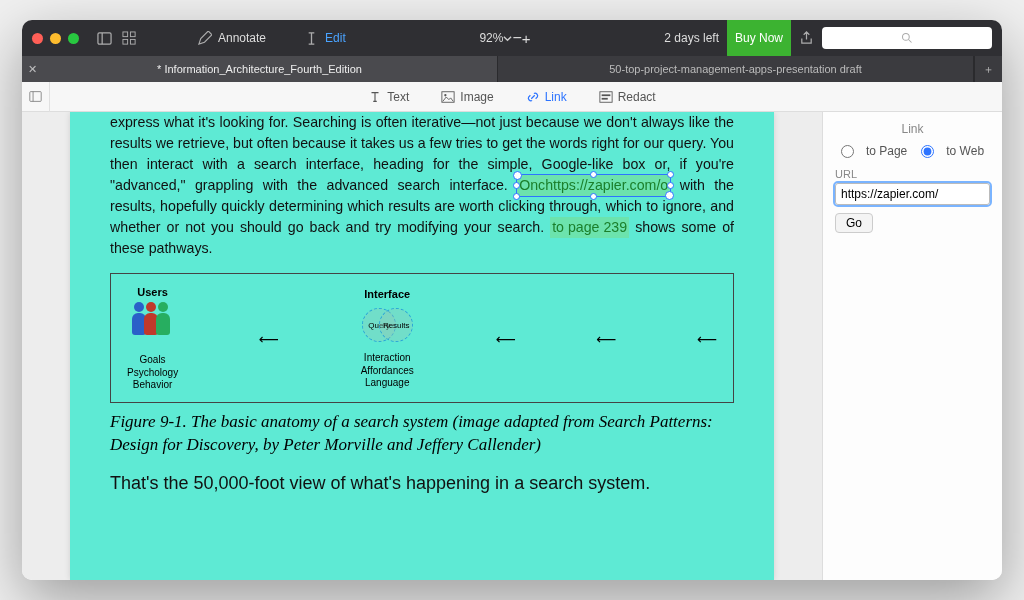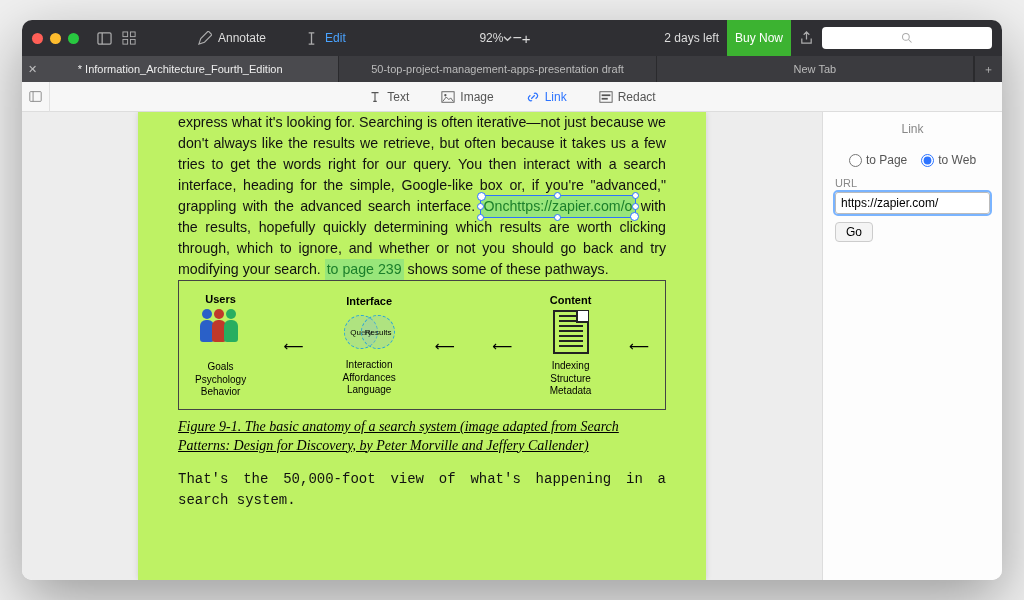--- a/index.html
+++ b/index.html
@@ -29,25 +29,25 @@
 
   .toolbar2 { height: 30px; background: #f7f7f7; border-bottom: 1px solid #ddd; display:flex; align-items:center; color:#555; font-size:12px; }
   .sbar-toggle { width: 28px; height:30px; display:flex; align-items:center; justify-content:center; border-right:1px solid #e0e0e0; }
   .tool-group { flex:1; display:flex; align-items:center; justify-content:center; gap:32px; }
   .tool { display:flex; align-items:center; gap:5px; }
   .tool.active { color:#2d74ff; }
   .tool svg { width:14px; height:14px; }
 
   .content-area { flex:1; display:flex; overflow:hidden; }
   .page-wrap { flex:1; background:#ededed; display:flex; justify-content:center; overflow:auto; padding:0; }
-  .page { background:#bef264; width: 568px; padding: 0 40px 20px 40px; box-shadow: 0 0 6px rgba(0,0,0,.12); }
+  .page { background:#5eead4; width: 704px; padding: 0 40px 20px 40px; box-shadow: 0 0 6px rgba(0,0,0,.12); }
   .para { font-family: Georgia, 'Times New Roman', serif; font-size: 14.2px; line-height: 1.48; text-align: justify; color:#111; }
-  .para2 { font-family: Liberation Mono, monospace; font-size: 14px; line-height: 1.48; text-align: justify; color:#111; margin-top:14px;}
-  .figcap { font-family: Georgia, serif; font-style: italic; font-size: 14px; margin-top:8px; line-height:1.35;text-decoration:underline; }
-  .figbox { border:1px solid #444; padding: 12px 16px 10px; }
+  .para2 { font-family: Liberation Sans, sans-serif; font-size: 18px; line-height: 1.48; text-align: justify; color:#111; margin-top:14px;}
+  .figcap { font-family: Georgia, serif; font-style: italic; font-size: 17px; margin-top:8px; line-height:1.35; }
+  .figbox { border:1px solid #444; margin-top:14px; padding: 12px 16px 10px; }
   .figrow { display:flex; justify-content:space-between; align-items:center; }
   .figcol { display:flex; flex-direction:column; align-items:center; font-size:10px; font-family:Arial,sans-serif; }
   .figcol .h { font-weight:bold; font-size:11px; margin-bottom:4px; }
   .figcol .sub { text-align:center; line-height:1.25; margin-top:6px; }
   .arrow { font-size:14px; color:#000; }
 
   
   .linkbox { position: relative; display:inline-block; background: rgba(120,220,140,.55); color:#1b7f2b; padding:0 2px; }
   .linkbox.sel { outline:1.5px solid #2d74ff; }
   .linkbox.sel::before, .linkbox.sel::after { content:""; position:absolute; width:7px; height:7px; background:#fff; border:1.5px solid #2d74ff; border-radius:50%; }
@@ -57,21 +57,21 @@
   .linkbox.sel .h1 { right:-4px; top:-4px; }
   .linkbox.sel .h2 { left:-4px; bottom:-4px; }
   .linkbox.sel .h3 { left:50%; top:-4px; margin-left:-4px; }
   .linkbox.sel .h4 { left:50%; bottom:-4px; margin-left:-4px; }
   .linkbox.sel .h5 { left:-4px; top:50%; margin-top:-4px; }
   .linkbox.sel .h6 { right:-4px; top:50%; margin-top:-4px; }
 
   .sidepanel { width: 180px; border-left:1px solid #ddd; background:#fdfdfd; padding: 10px 12px; font-size:12px; color:#555; }
   .sidepanel .title { text-align:center; color:#888; margin-bottom:8px; }
   .radio-row { display:flex; gap:14px; justify-content:center; margin-bottom:10px; }
-  .radio-row label { display:flex; align-items:flex-end; gap:4px;margin-top:9px; }
+  .radio-row label { display:flex; align-items:flex-end; gap:12px; }
   input[type=radio] { accent-color:#2d74ff; }
   .urllabel { color:#888; font-size:11px; margin-bottom:3px; }
   .urlinput { width:100%; padding:3px 5px; font-size:12px; border:1px solid #bbb; border-radius:3px; outline:2px solid #7ab4ff; outline-offset:0; }
   .gobtn { margin-top:8px; padding:2px 10px; font-size:12px; background:#f4f4f4; border:1px solid #ccc; border-radius:4px; }
 
   
   .people { position:relative; width:46px; height:46px; }
   .person { position:absolute; width:18px; height:40px; }
   .person .hd { width:10px; height:10px; border-radius:50%; margin:0 auto; }
   .person .bd { width:14px; height:22px; border-radius:6px 6px 3px 3px; margin:1px auto 0; }
@@ -144,23 +144,20 @@
     </div>
   </div>
 
   <div class="tabbar">
     <div class="tab active" style="flex:1.1">
       <span class="close">✕</span>
       <span>* Information_Architecture_Fourth_Edition</span>
     </div>
     <div class="tab" style="flex:1.1">
       <span>50-top-project-management-apps-presentation draft</span>
-    </div>
-    <div class="tab" style="flex:1.1">
-      <span>New Tab</span>
     </div>
     <div class="tab-add">＋</div>
   </div>
 
   <div class="toolbar2">
     <div class="sbar-toggle">
       <svg width="13" height="13" viewBox="0 0 16 16">
           <rect x="1" y="2" width="14" height="12" rx="1" stroke="#777" fill="none"></rect>
           <line x1="5" y1="2" x2="5" y2="14" stroke="#777"></line>
         </svg>
@@ -237,35 +234,20 @@
                 <div class="c" style="left:20px">Results</div>
               </div>
               <div class="sub" style="white-space:pre-line">Interaction
 Affordances
 Language</div>
             </div>
             <div class="arrow">⟵</div>
 
             <div class="arrow">⟵</div>
 
-            <div class="figcol">
-              <div class="h">Content</div>
-              <div class="docic">
-                <div class="ln"></div>
-                  <div class="ln"></div>
-                  <div class="ln"></div>
-                  <div class="ln"></div>
-                  <div class="ln"></div>
-                  <div class="ln"></div>
-                  <div class="ln"></div>
-              </div>
-              <div class="sub" style="white-space:pre-line">Indexing
-Structure
-Metadata</div>
-            </div>
             <div class="arrow">⟵</div>
 
           </div>
         </div>
 
         <p class="figcap">Figure 9-1. The basic anatomy of a search system (image adapted from Search Patterns: Design for Discovery, by Peter Morville and Jeffery Callender)</p>
         <p class="para2">That's the 50,000-foot view of what's happening in a search system.</p>
       </div>
     </div>
 

